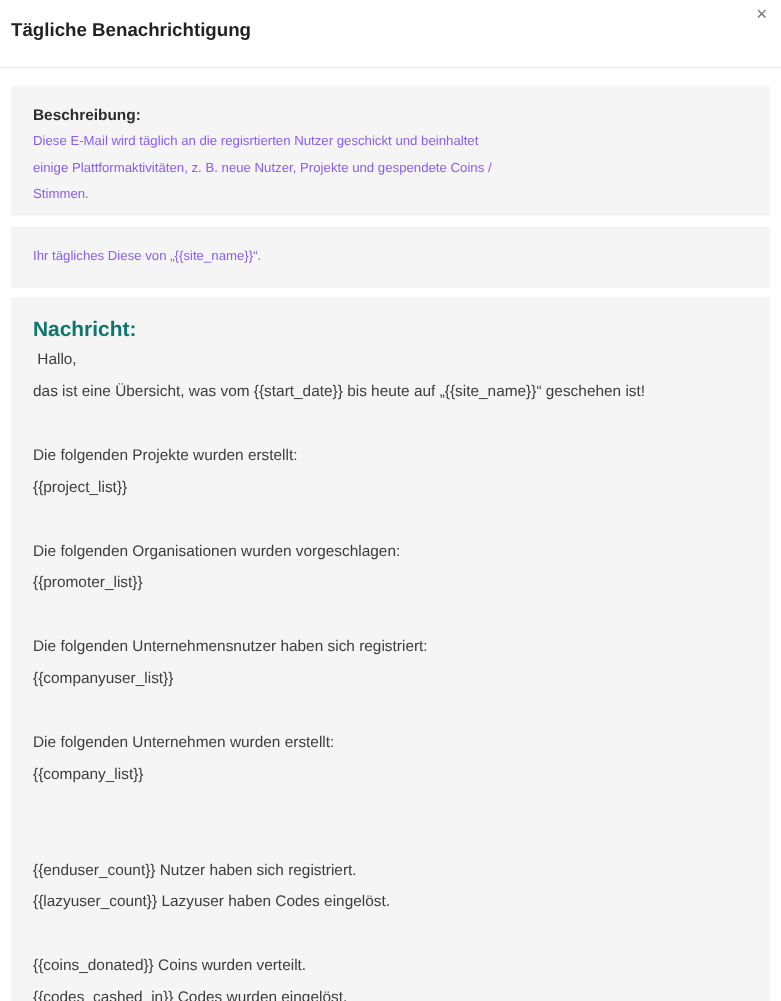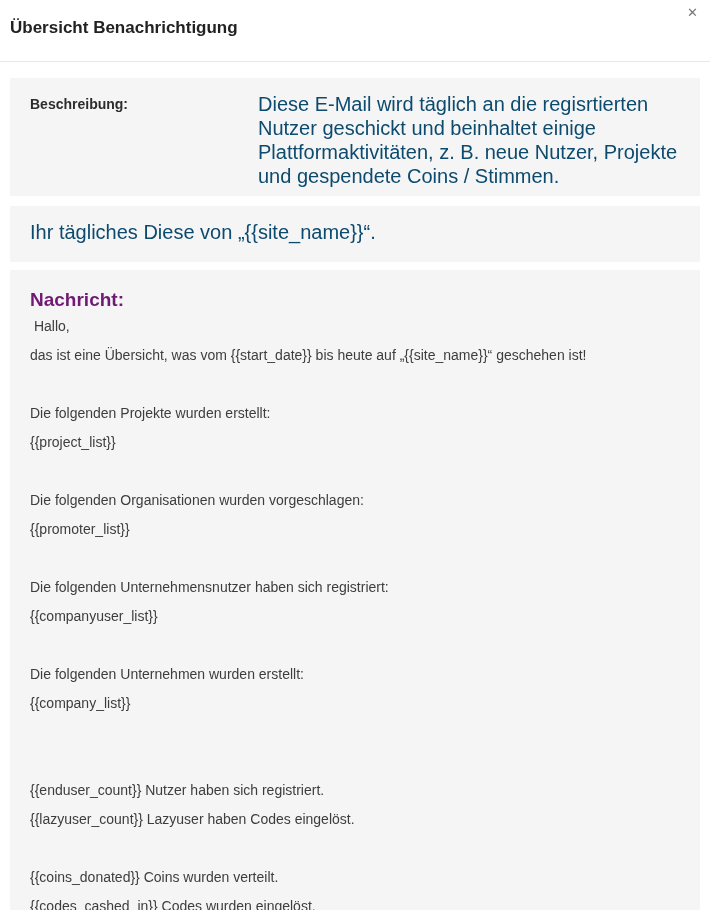--- a/index.html
+++ b/index.html
@@ -41,67 +41,68 @@
   }
 
   
   .modal-body { padding: 16px 10px 0 10px; }
   .panel { background: #f5f5f5; }
 
   .field-row {
     display: flex;
     align-items: flex-start;
     padding: 14px 20px 8px 20px;
+    flex-direction: column;
   }
   .field-row.subject {
     margin-top: 10px;
     padding: 14px 20px 18px 20px;
   }
   .field-label {
     flex: none;
     width: 228px;
     font-size: 14px;
     font-weight: bold;
     line-height: 24px;
     color: #2c2c2c;
   }
   .field-value {
     flex: 1;
     max-width: 428px;
-    font-size: 20px;
+    font-size: 12px;
     line-height: 24px;
-    color: #0c4a6e;
+    color: #8b5cf6;
   }
 
   .message-panel {
     margin-top: 8px;
     padding: 18px 20px 20px 20px;
   }
   .message-heading {
     margin: 0;
     font-size: 19px;
     line-height: 24px;
     font-weight: bold;
-    color: #701a75;
+    color: #0f766e;
   }
   .message-body {
     margin-top: 0;
     font-size: 14px;
     line-height: 29px;
     color: #3d3d3d;
     white-space: pre-wrap;
   }
 </style>
 </head>
 <body>
 
 <div class="modal">
 
   <div class="modal-header">
-    <h1 class="modal-title">Übersicht Benachrichtigung</h1>
+    <h1 class="modal-title">Tägliche Benachrichtigung</h1>
     <span class="close-btn">✕</span>
   </div>
 
   <div class="modal-body">
 
     <div class="panel field-row">
       <div class="field-label">Beschreibung:</div>
       <div class="field-value">Diese E-Mail wird täglich an die regisrtierten Nutzer geschickt und beinhaltet einige Plattformaktivitäten, z. B. neue Nutzer, Projekte und gespendete Coins / Stimmen.</div>
     </div>
 

